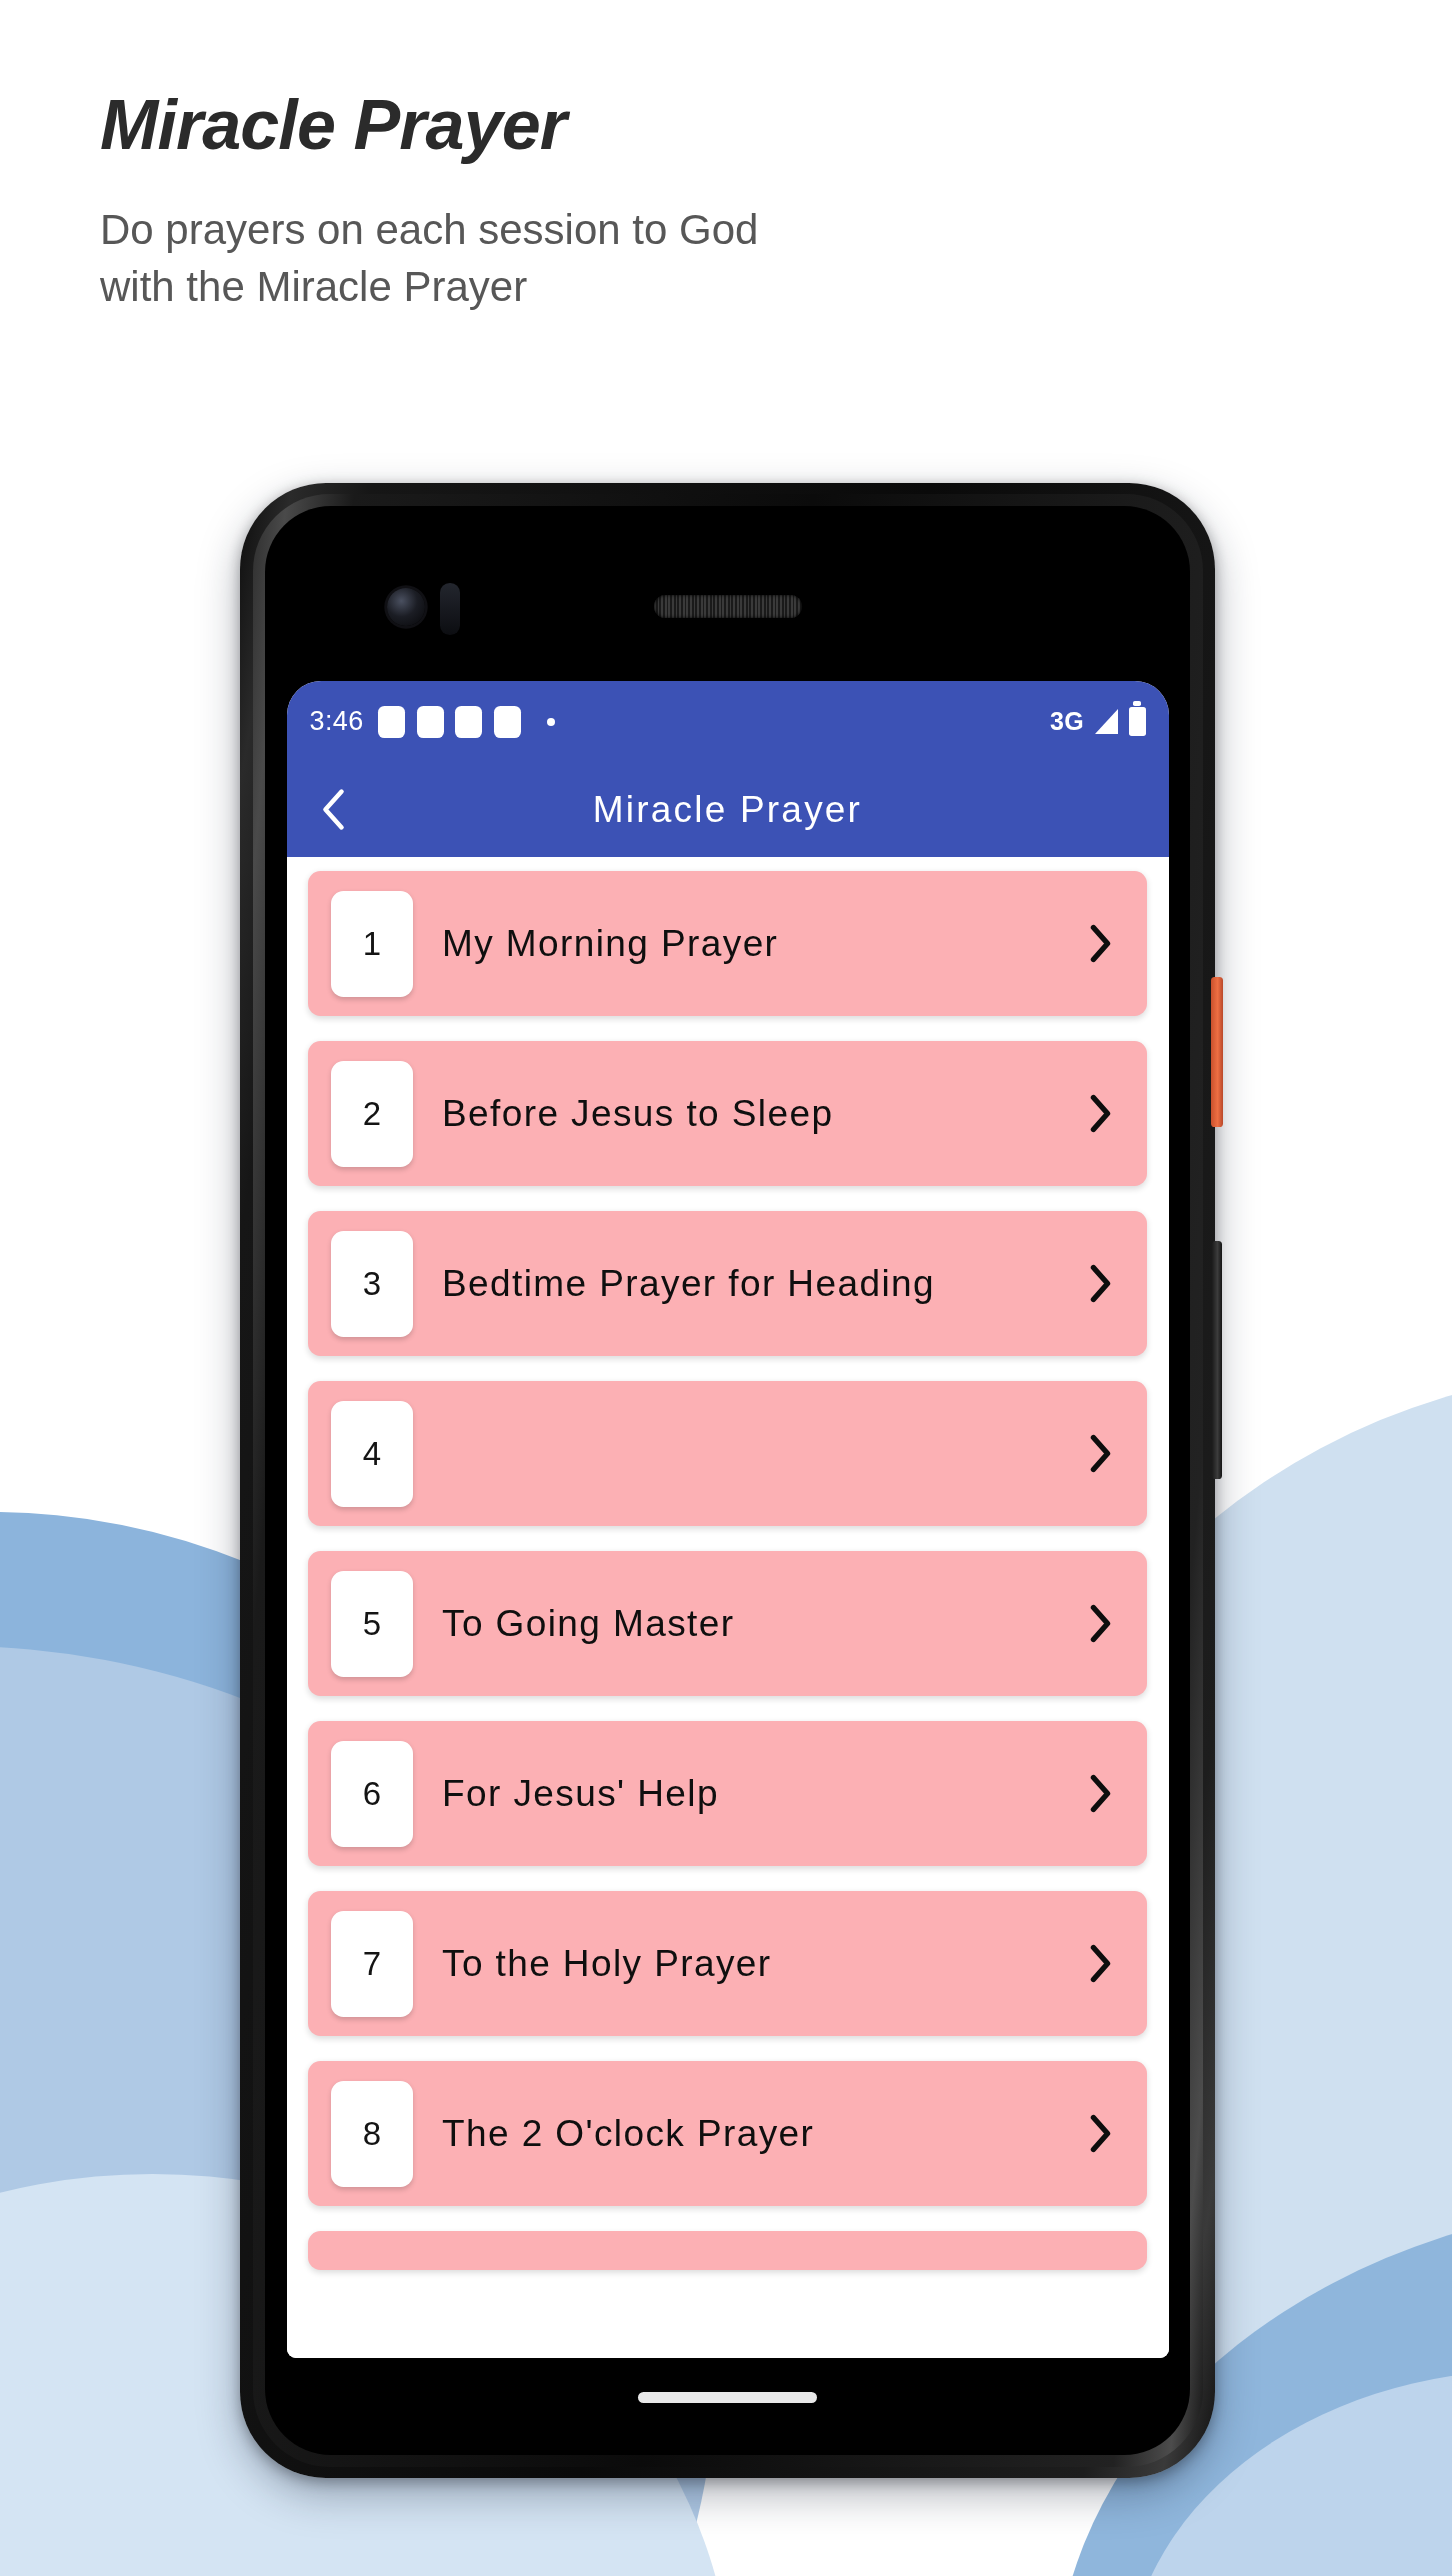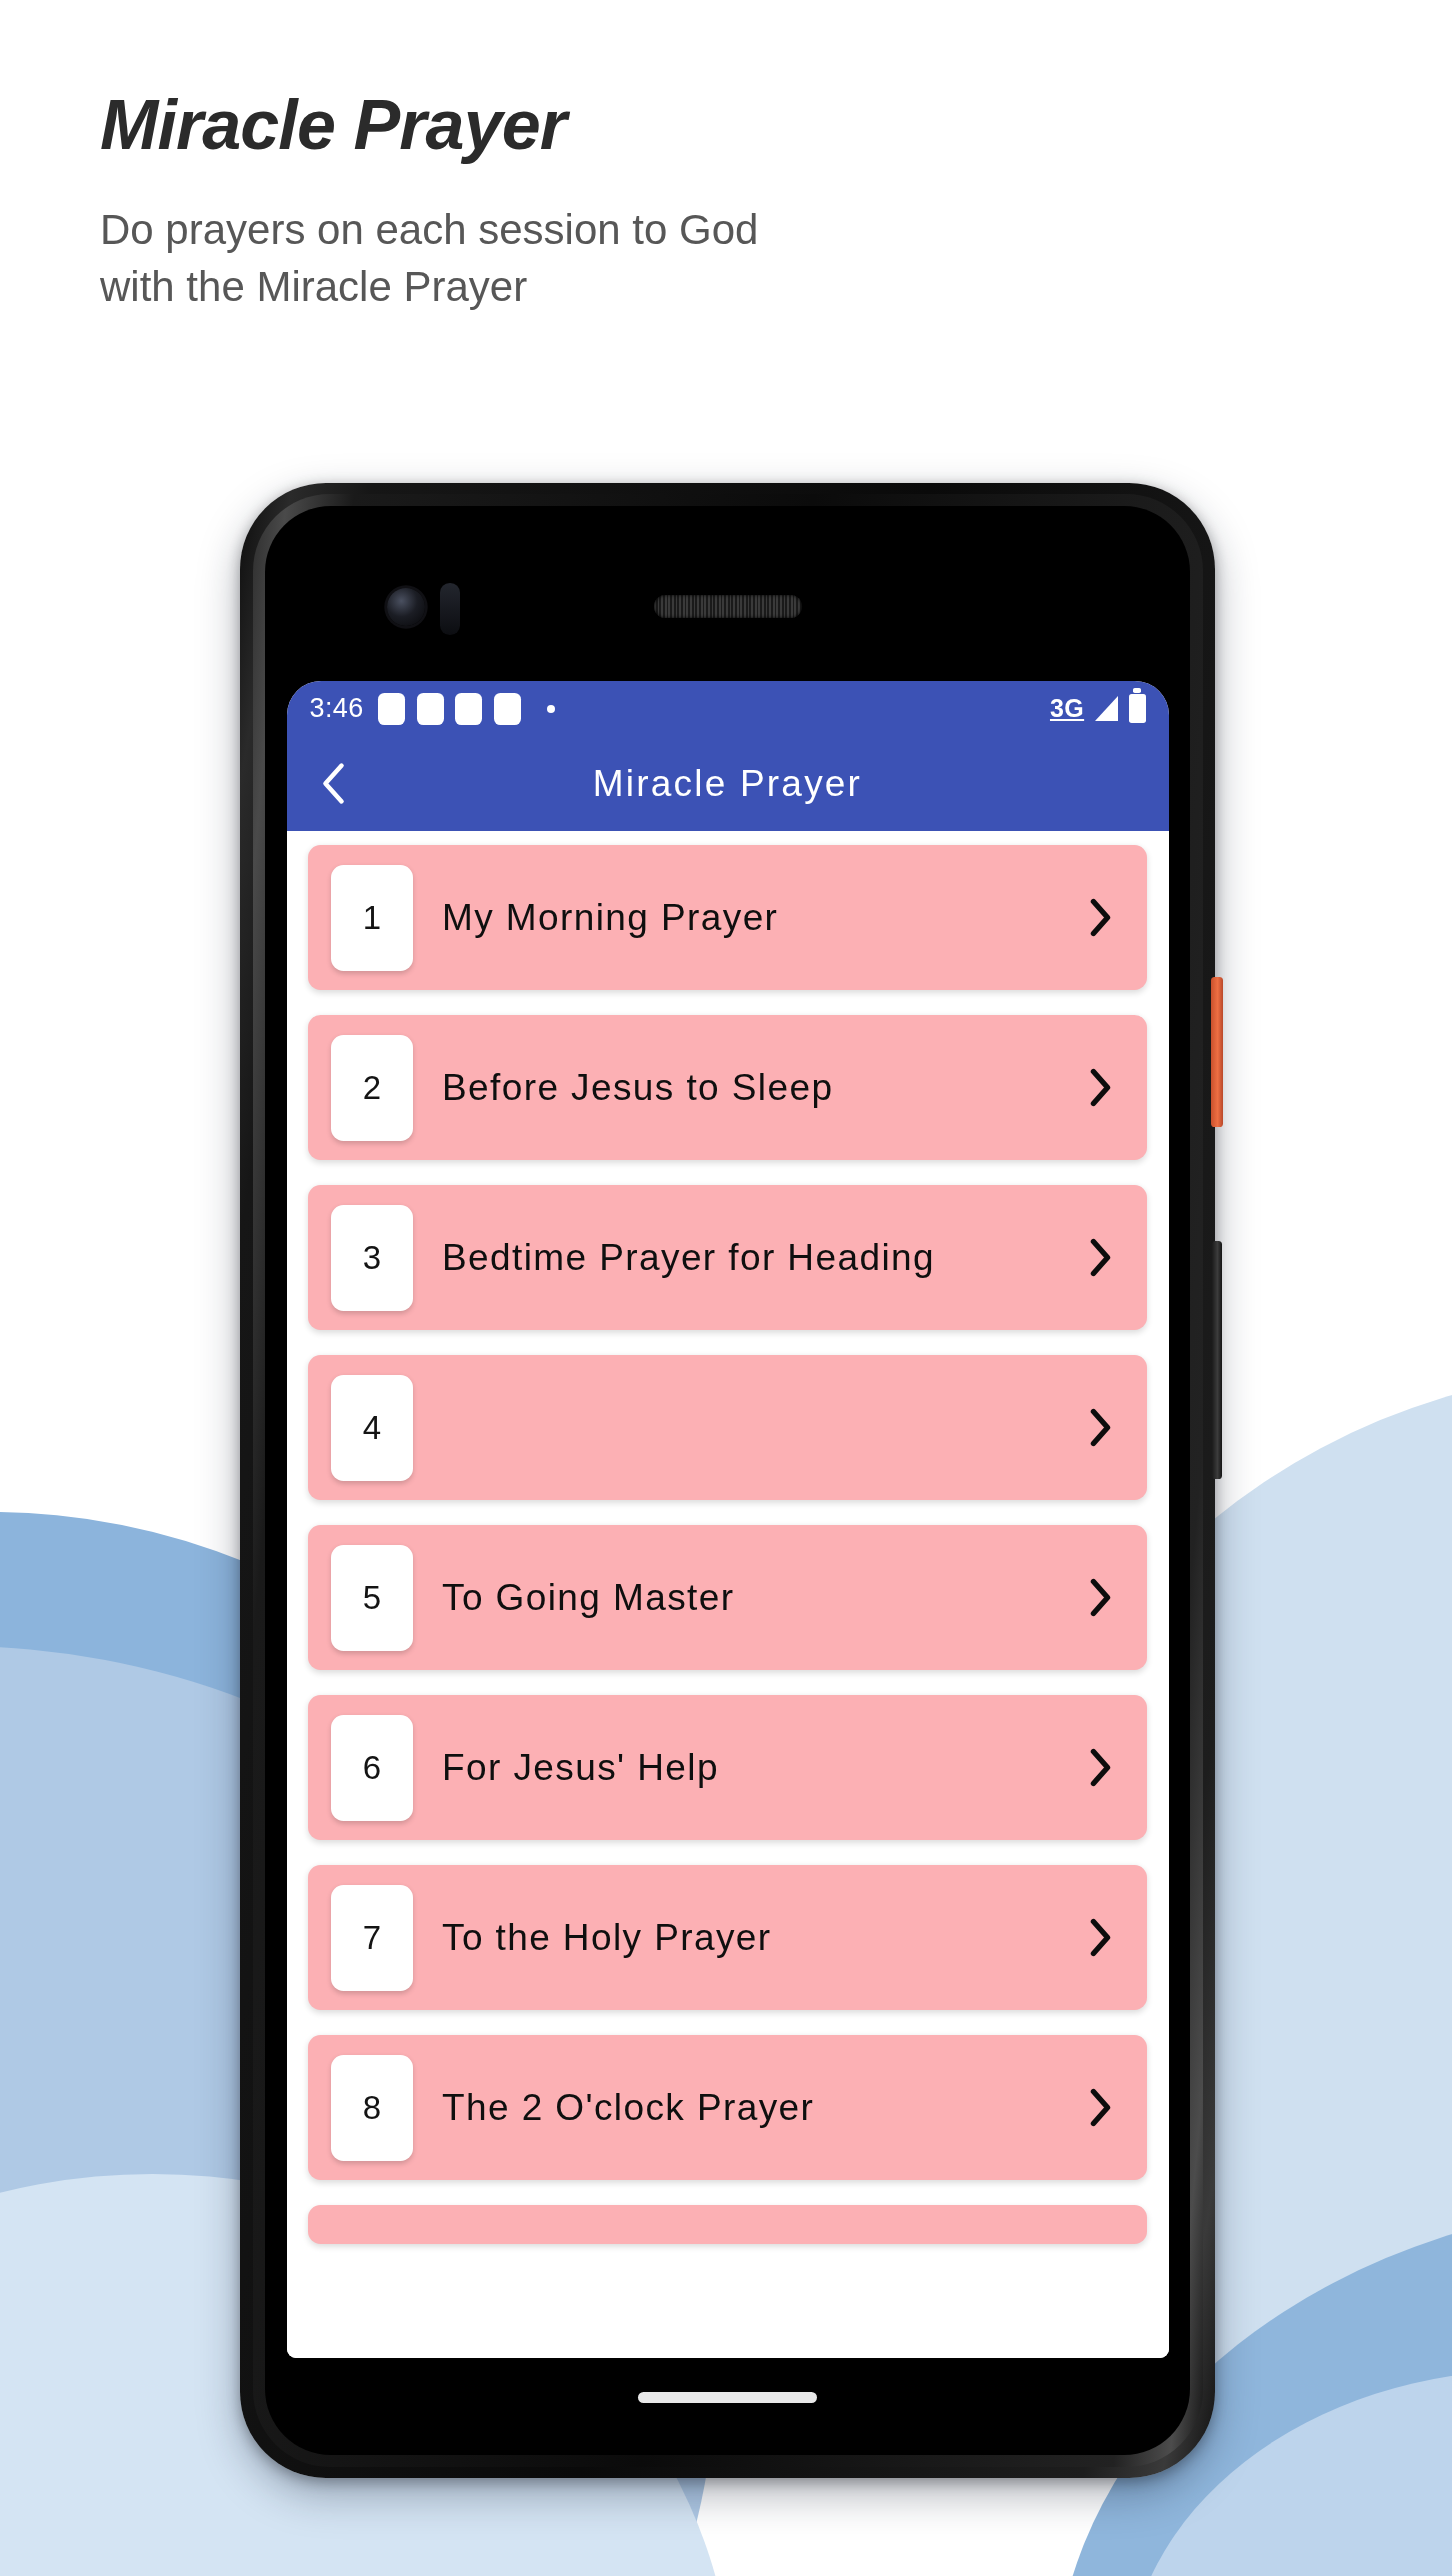--- a/index.html
+++ b/index.html
@@ -122,29 +122,29 @@
     border-radius:34px 34px 9px 9px;
     overflow:hidden;
     display:flex;flex-direction:column;
   }
 
   
   .status-bar{
     background:#3C52B5;
     height:55px;
     display:flex;align-items:center;
-    padding:0 23px;
+    padding:13px 23px;
     color:#ffffff;
     flex:none;
   }
   .status-time{font-size:27px;font-weight:500;letter-spacing:0.4px;}
   .status-notifs{display:flex;align-items:center;gap:11.6px;margin-left:14.3px;}
   .notif-chip{width:27px;height:32px;border-radius:6.3px;background:#ffffff;display:block;}
   .notif-dot{width:8px;height:8px;border-radius:50%;background:#ffffff;margin-left:14.3px;}
-  .status-right{margin-left:auto;display:flex;align-items:center;gap:10.7px;text-decoration:underline;}
+  .status-right{margin-left:auto;display:flex;align-items:center;gap:10.7px;}
   .net-label{font-size:25px;font-weight:600;letter-spacing:0.4px;}
   .signal-tri{width:0;height:0;border-left:23px solid transparent;border-bottom:25px solid #ffffff;}
   .battery{
     width:17px;height:29.5px;border-radius:2.7px;background:#ffffff;position:relative;
   }
   .battery::before{
     content:"";position:absolute;left:4.5px;top:-5.4px;width:8px;height:4.5px;border-radius:1.8px;background:#ffffff;
   }
 
   

